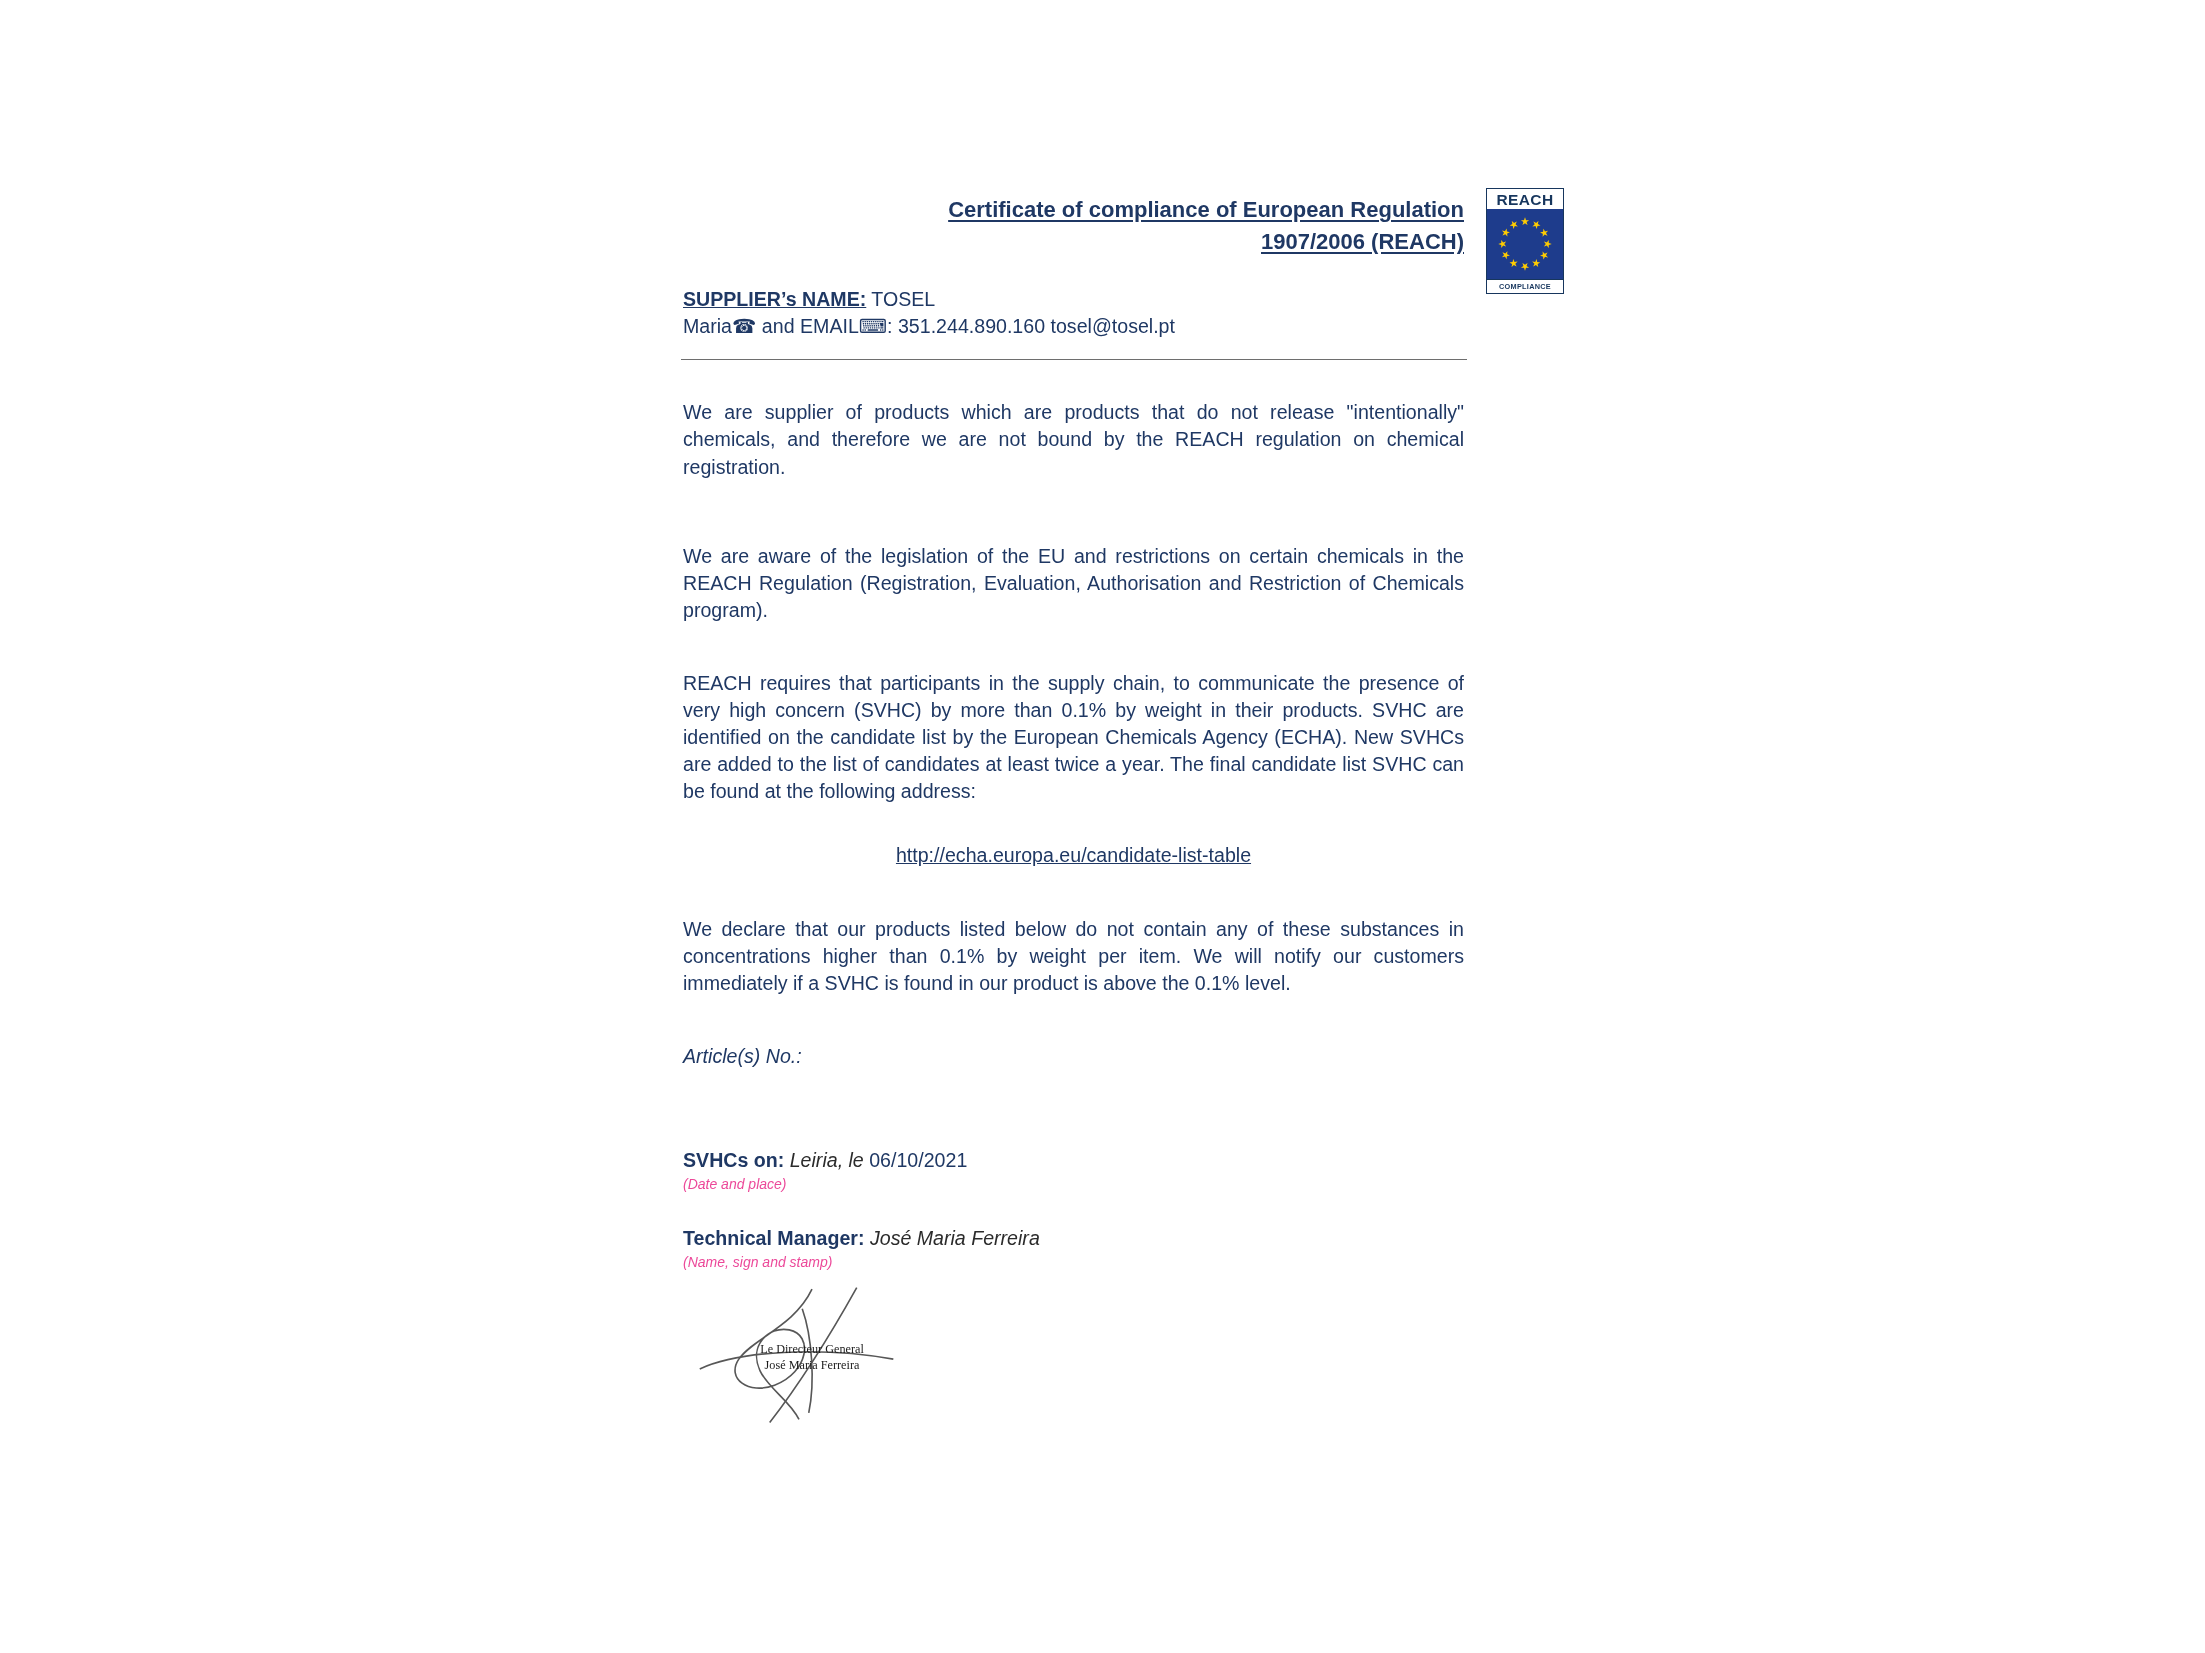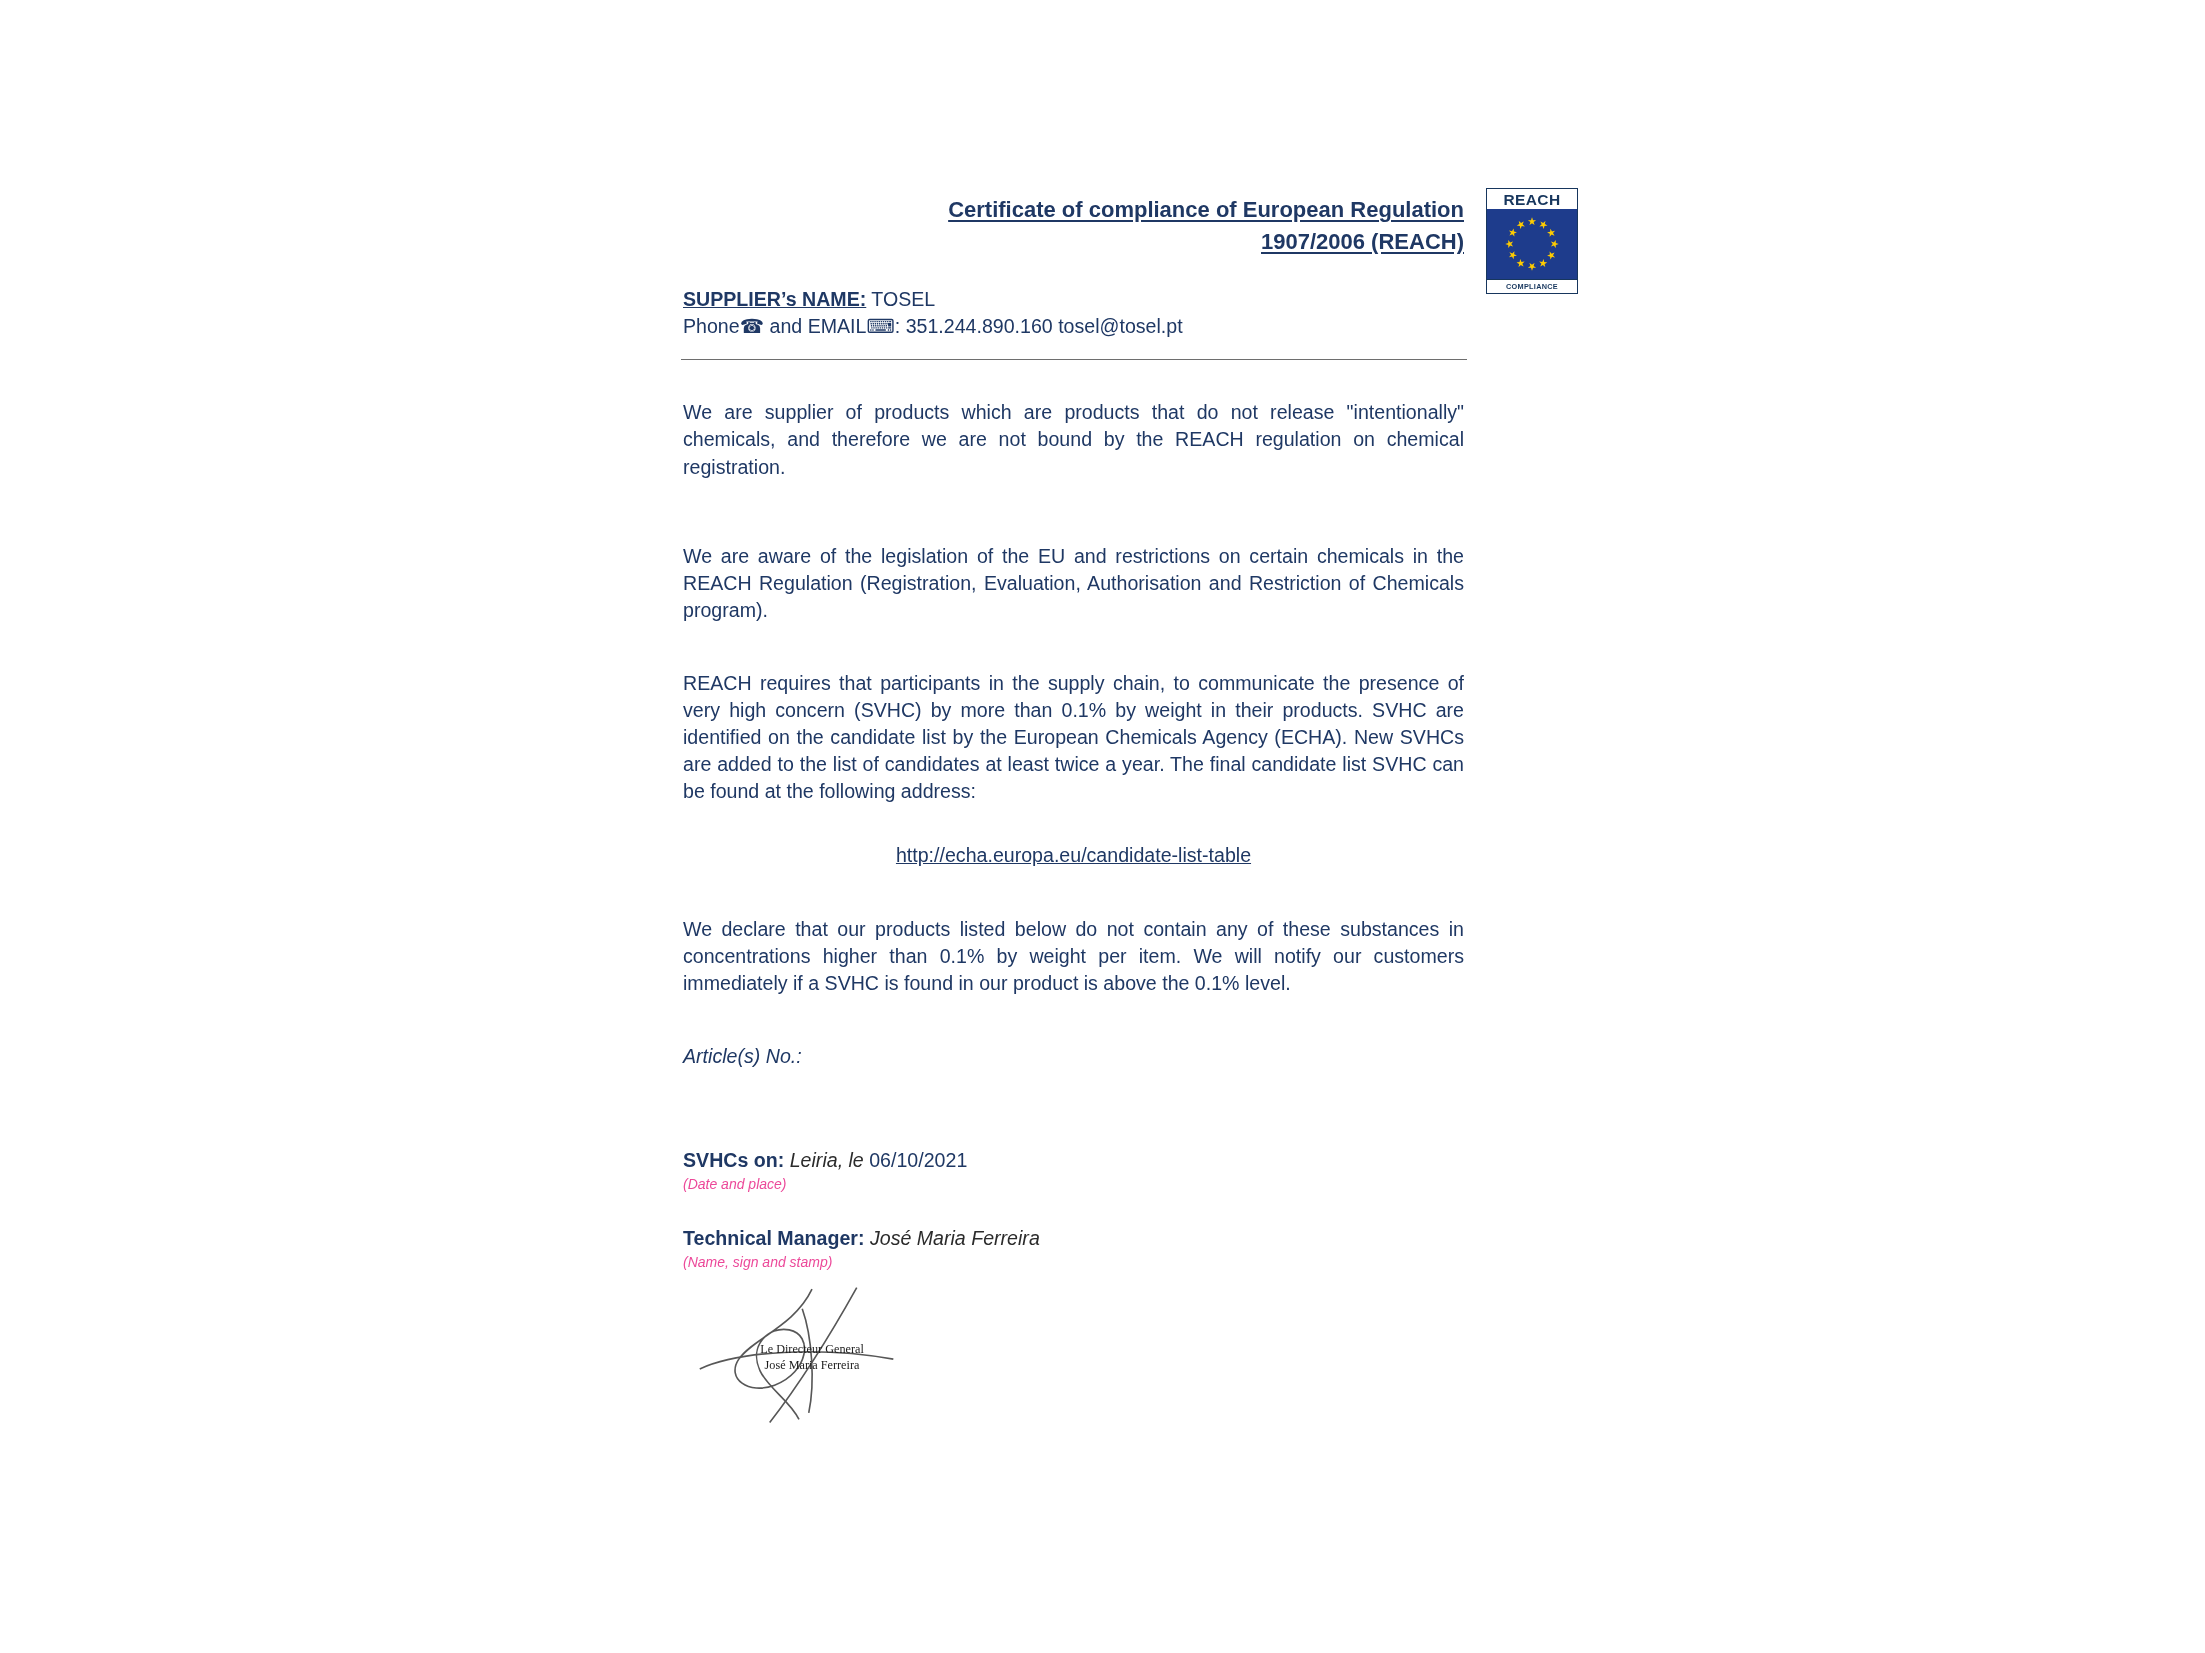--- a/index.html
+++ b/index.html
@@ -36,21 +36,21 @@
   .article-line { margin-bottom:77px;font-style:italic; }
 
   .made-on .bold-label, .manager .bold-label { font-weight:bold; }
   .hand-italic { font-style:italic; color:#2b2b2b; }
   .small-note { font-size:14px; font-style:italic; color:#ec4899; line-height:1.2; margin-top:1.6px; }
   .manager { margin-top:33px; }
   .signature-wrap { margin-top:13px; margin-left:6.5px; width:244px; }
 
   
   .reach-logo {
-    position:absolute; left:1486px; top:188px; width:92px;
+    position:absolute; left:1486px; top:188px; width:78px;
     border:0.8px solid #17365d; background:#ffffff; text-align:center;
   }
   .reach-logo-title {
     font-weight:bold; font-size:15.5px; color:#17365d; letter-spacing:0.4px;
     padding:1.6px 0 0.8px 0; background:#ffffff;
   }
   .reach-logo-flag {
     position:relative; width:100%; height:70px; background:#1e3c8c; overflow:hidden;
   }
   .eu-star {
@@ -87,21 +87,21 @@
 
 <div class="doc">
 
   <h1 class="title">
       <span>Certificate of compliance of European Regulation</span>
       <span>1907/2006 (REACH)</span>
     </h1>
 
   <div class="supplier">
     <p><span class="label-bu">SUPPLIER’s NAME:</span> <span>TOSEL</span></p>
-    <p><span>Phone</span><span class="icon-glyph">☎</span><span> and EMAIL</span><span class="icon-glyph">⌨</span><span>: 351.244.890.160 tosel@tosel.pt</span></p>
+    <p><span>Maria</span><span class="icon-glyph">☎</span><span> and EMAIL</span><span class="icon-glyph">⌨</span><span>: 351.244.890.160 tosel@tosel.pt</span></p>
   </div>
 
   <hr class="divider">
 
   <p class="para p2">We are supplier of products which are products that do not release "intentionally" chemicals, and therefore we are not bound by the REACH regulation on chemical registration.</p>
 
   <p class="para p1">We are aware of the legislation of the EU and restrictions on certain chemicals in the REACH Regulation (Registration, Evaluation, Authorisation and Restriction of Chemicals program).</p>
 
   <p class="para p3">REACH requires that participants in the supply chain, to communicate the presence of very high concern (SVHC) by more than 0.1% by weight in their products. SVHC are identified on the candidate list by the European Chemicals Agency (ECHA). New SVHCs are added to the list of candidates at least twice a year. The final candidate list SVHC can be found at the following address:</p>
 

